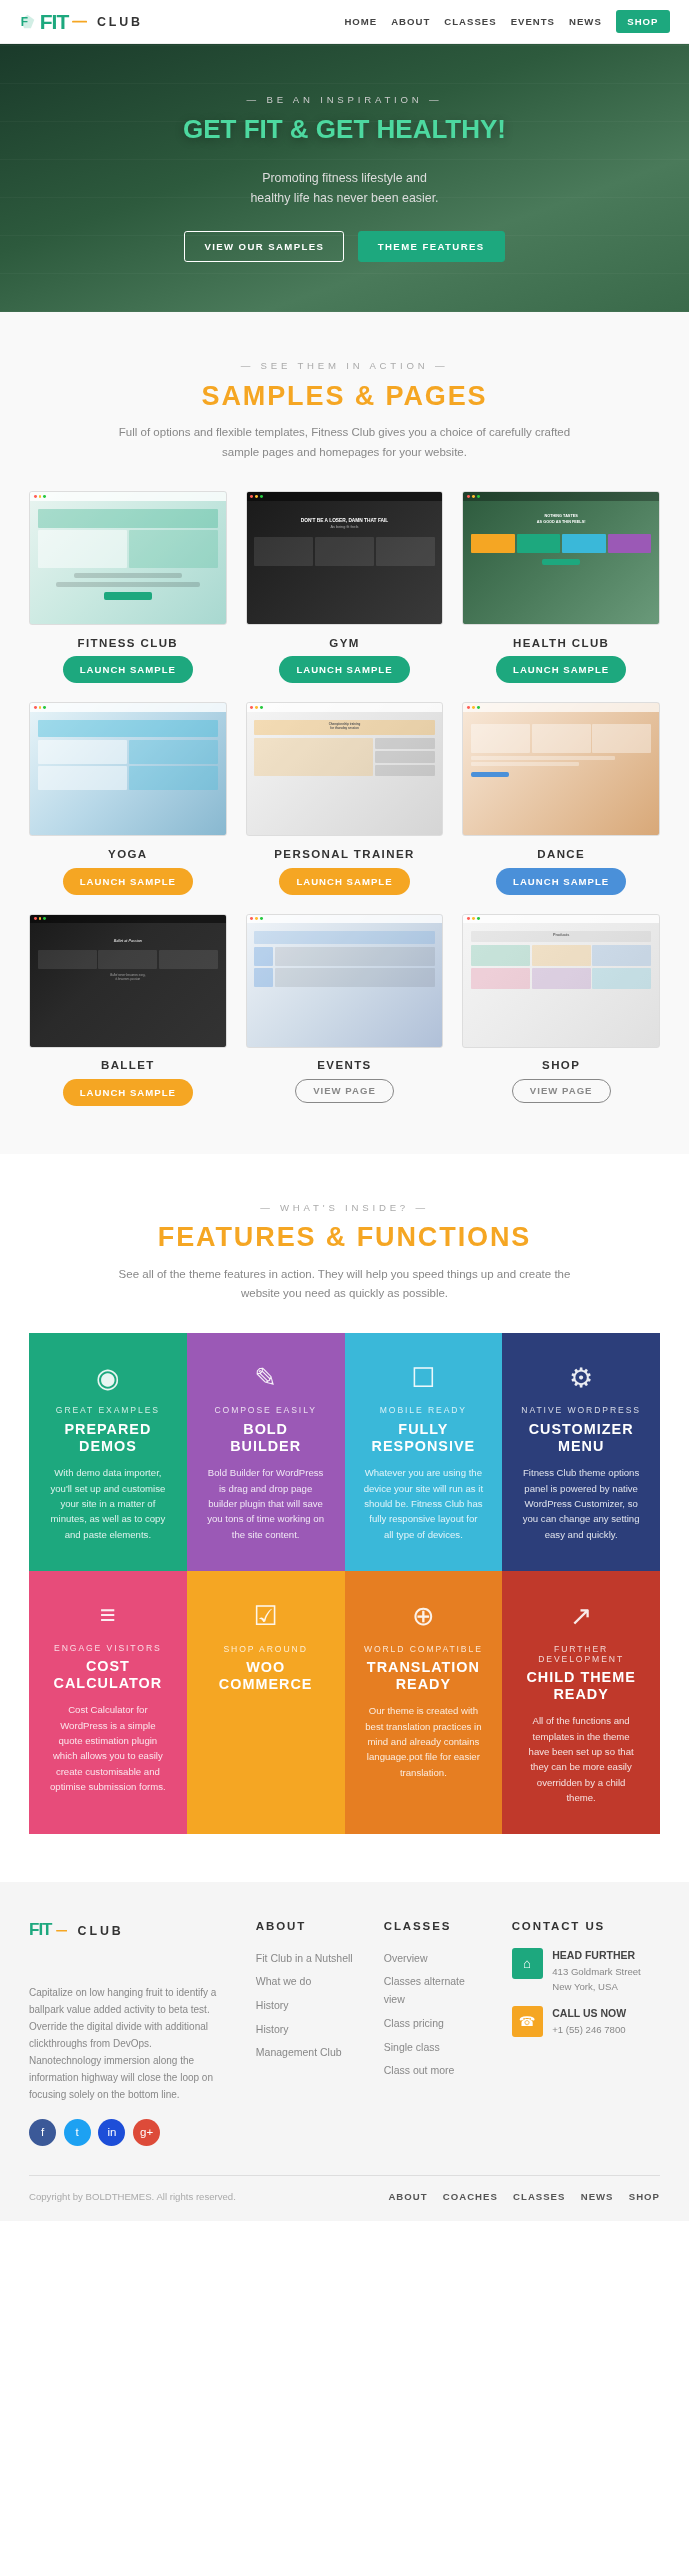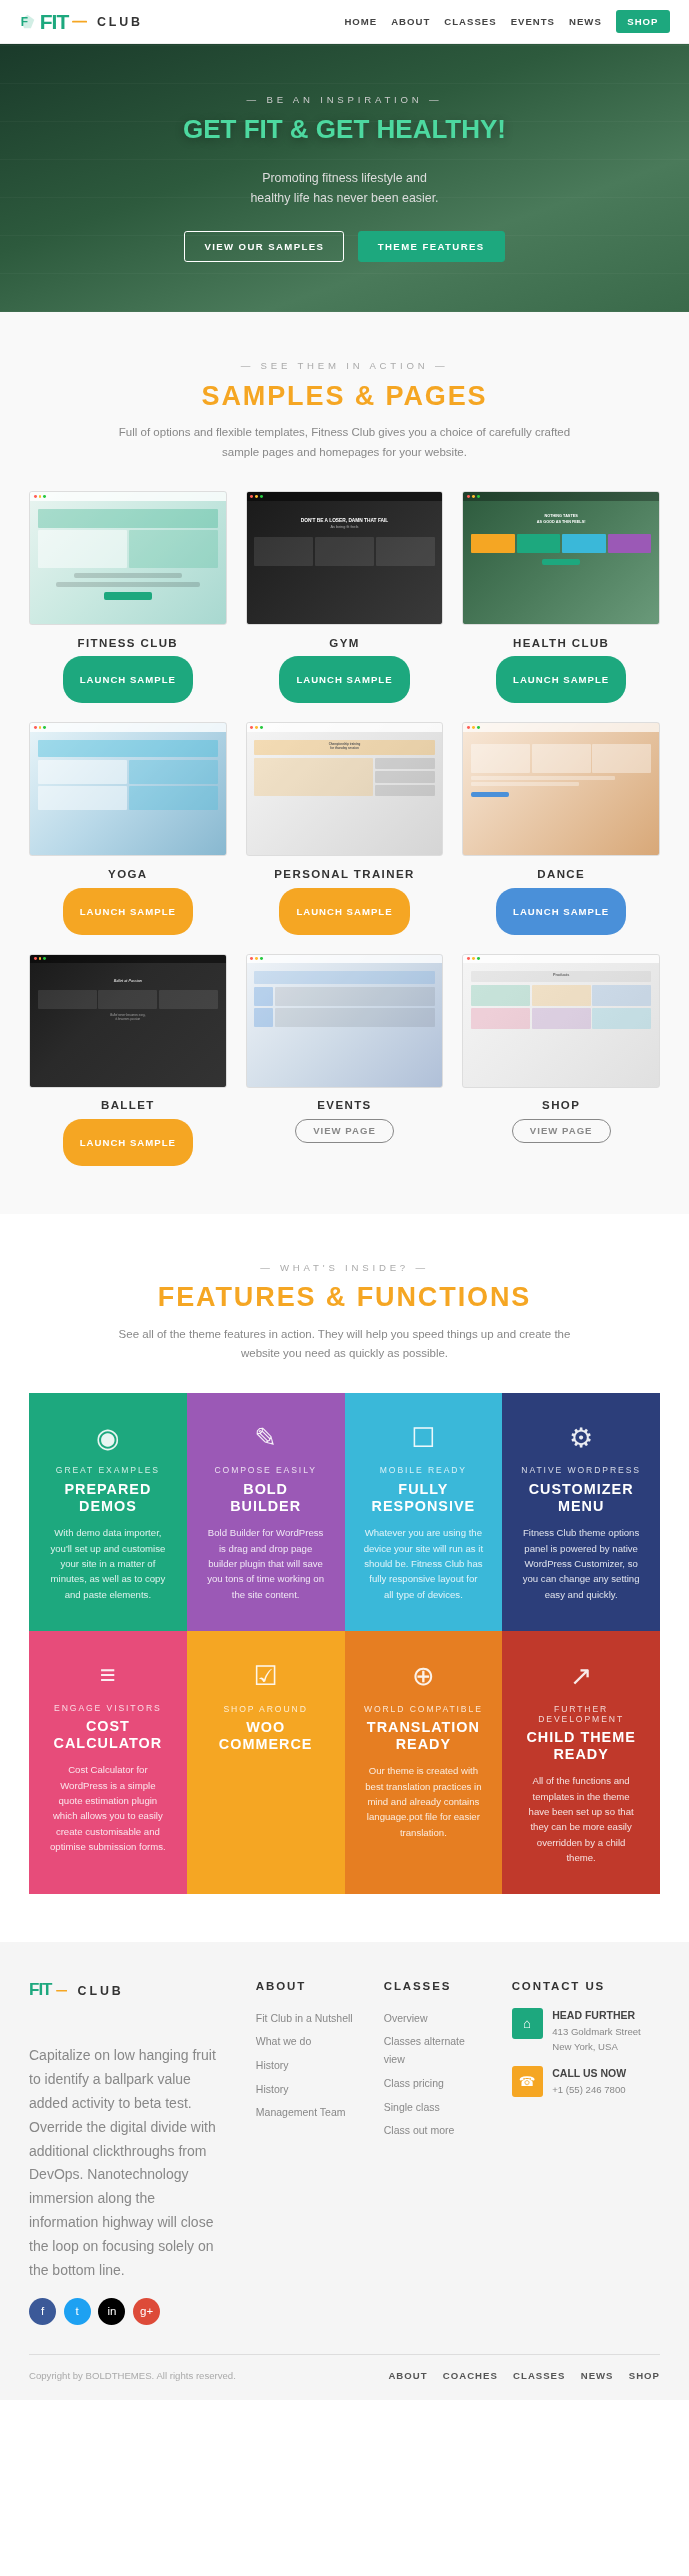--- a/index.html
+++ b/index.html
@@ -216,21 +216,21 @@
     .sample-name {
       font-size: 11.5px;
       font-weight: 700;
       color: #333;
       text-transform: uppercase;
       letter-spacing: 1.4px;
       margin-bottom: 7.7px;
     }
     .btn-launch {
       display: inline-block;
-      padding: 18px 17px;
+      padding: 8px 17px;
       font-size: 9.6px;
       font-weight: 700;
       letter-spacing: 1px;
       text-transform: uppercase;
       border-radius: 19px;
       cursor: pointer;
       border: none;
       color: #fff;
     }
     .btn-launch.green { background: #1da87e; }
@@ -312,21 +312,21 @@
       gap: 29px;
       margin-bottom: 29px;
     }
     .footer-logo {
       margin-bottom: 11.5px;
     }
     .footer-logo .logo-fit {
       font-size: 17px;
     }
     .footer-desc {
-      font-size: 14px;
+      font-size: 10px;
       color: #888;
       line-height: 1.7;
       margin-bottom: 15.3px;
       margin-top: 44px;
     }
     .footer-social {
       display: flex;
       gap: 7.7px;
     }
     .social-icon {
@@ -335,21 +335,21 @@
       border-radius: 50%;
       display: flex;
       align-items: center;
       justify-content: center;
       font-size: 11.5px;
       color: #fff;
       cursor: pointer;
     }
     .social-icon.fb { background: #3b5998; }
     .social-icon.tw { background: #1da1f2; }
-    .social-icon.ig { background: #000000; }
+    .social-icon.ig { background: #1d4ed8; }
 
     .footer-col-title {
       font-size: 11.5px;
       font-weight: 700;
       color: #333;
       text-transform: uppercase;
       letter-spacing: 1.9px;
       margin-bottom: 15.3px;
     }
     .footer-links {
@@ -764,21 +764,21 @@
       </div>
     </div>
 
     <div>
       <h4 class="footer-col-title">ABOUT</h4>
       <ul class="footer-links">
         <li><a href="#">Fit Club in a Nutshell</a></li>
         <li><a href="#">What we do</a></li>
         <li><a href="#">History</a></li>
         <li><a href="#">History</a></li>
-        <li><a href="#">Management Team</a></li>
+        <li><a href="#">Management Club</a></li>
       </ul>
     </div>
 
     <div>
       <h4 class="footer-col-title">CLASSES</h4>
       <ul class="footer-links">
         <li><a href="#">Overview</a></li>
         <li><a href="#">Classes alternate view</a></li>
         <li><a href="#">Class pricing</a></li>
         <li><a href="#">Single class</a></li>

